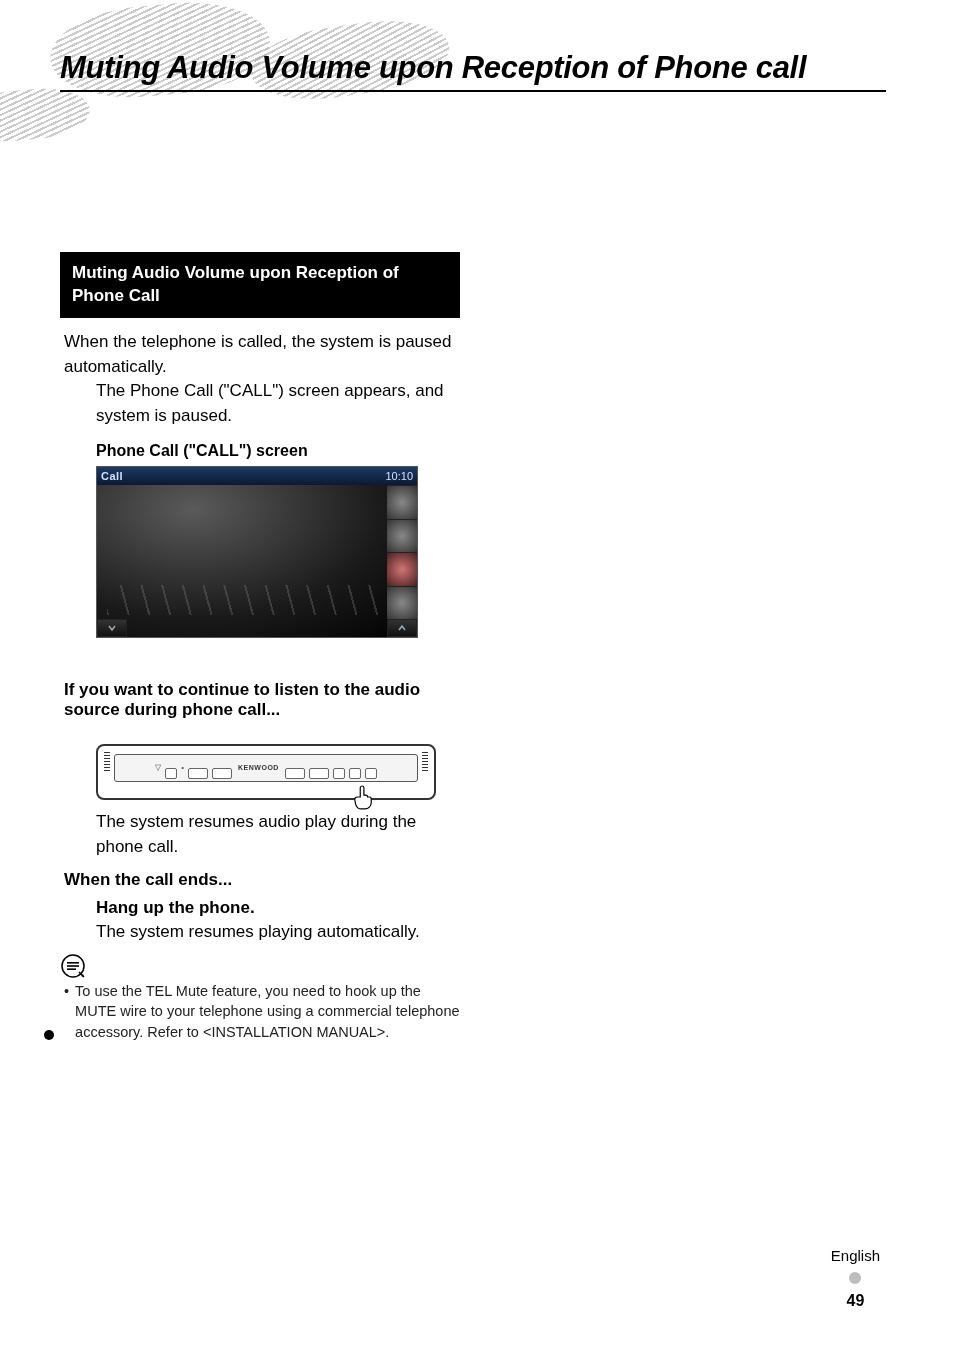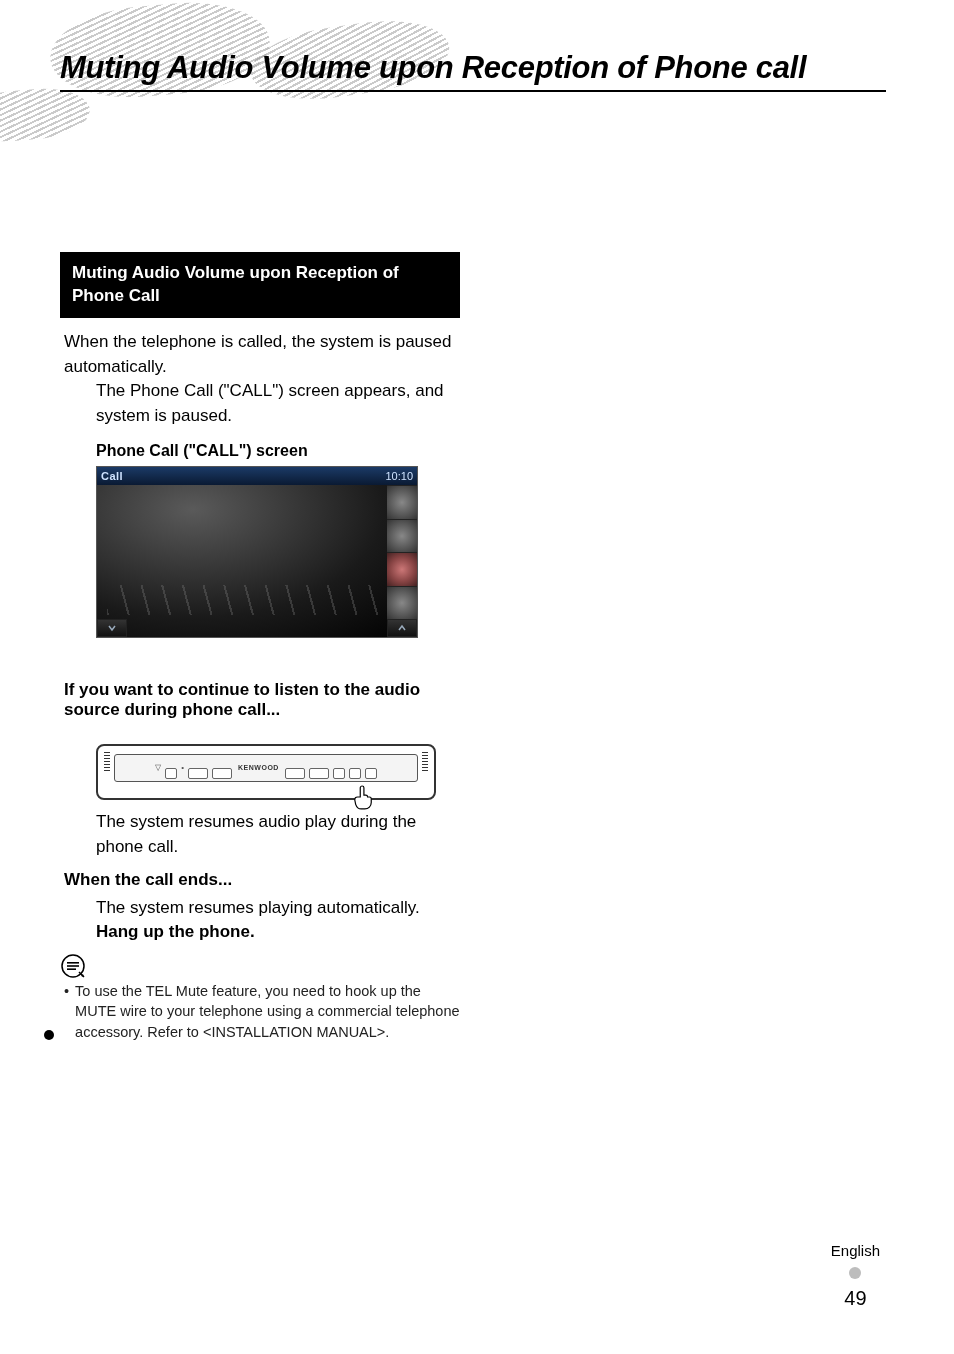--- a/index.html
+++ b/index.html
@@ -185,21 +185,21 @@
     width:10px; height:10px; background:#000; border-radius:50%;
   }
 
   .footer {
     position:absolute; right:66px; bottom:44px;
     font-size:15px; display:flex; align-items:center; gap:8px;flex-direction:column;
   }
   .footer .grey-dot{
     width:12px;height:12px;border-radius:50%;background:#bdbdbd;display:inline-block;
   }
-  .footer .pn{font-weight:400; font-size:20px;}
+  .footer .pn{font-weight:700; font-size:16px;}
 </style>
 </head>
 <body>
 
 <div class="page">
 
   <div class="hatch h1"></div>
   <div class="hatch h2"></div>
   <div class="hatch h3"></div>
 
@@ -265,22 +265,22 @@
       <div class="finger">
         <svg viewBox="0 0 24 28">
           <path d="M11 2 C12 2 13 3 13 4 L13 12 L15 12 C16 12 17 13 17 14 L19 14 C20 14 21 15 21 16 L21 20 C21 24 18 27 14 27 L10 27 C7 27 5 25 4 22 L3 17 C3 15 4 14 6 14 L9 14 L9 4 C9 3 10 2 11 2 Z" fill="#fff" stroke="#000" stroke-width="1.3"></path>
         </svg>
       </div>
     </div>
 
     <div class="sub-indent">The system resumes audio play during the phone call.</div>
 
     <div class="sub-bold" style="margin-top:10px;">When the call ends...</div>
+    <div class="sub-indent bold">Hang up the phone.</div>
     <div class="sub-indent">The system resumes playing automatically.</div>
-    <div class="sub-indent bold">Hang up the phone.</div>
 
     <div class="note-icon">
       <svg viewBox="0 0 26 26">
         <circle cx="13" cy="13" r="11" fill="none" stroke="#000" stroke-width="1.5"></circle>
         <rect x="7" y="9" width="12" height="1.6" fill="#000"></rect>
         <rect x="7" y="12.2" width="12" height="1.6" fill="#000"></rect>
         <rect x="7" y="15.4" width="9" height="1.6" fill="#000"></rect>
         <path d="M19 19 L24 24" stroke="#000" stroke-width="1.5" fill="none"></path>
         <path d="M24 24 L21 23 L23 21 Z" fill="#000"></path>
       </svg>

